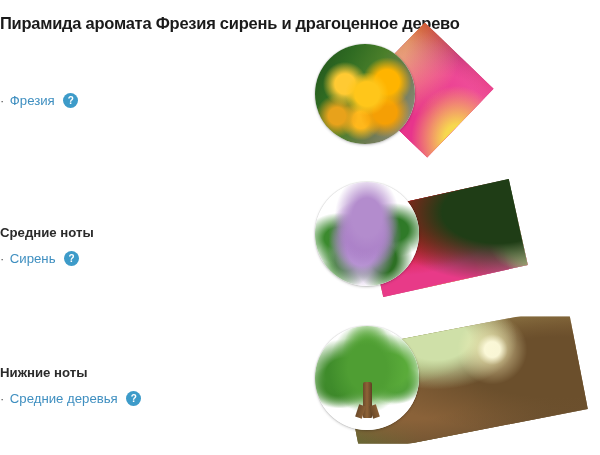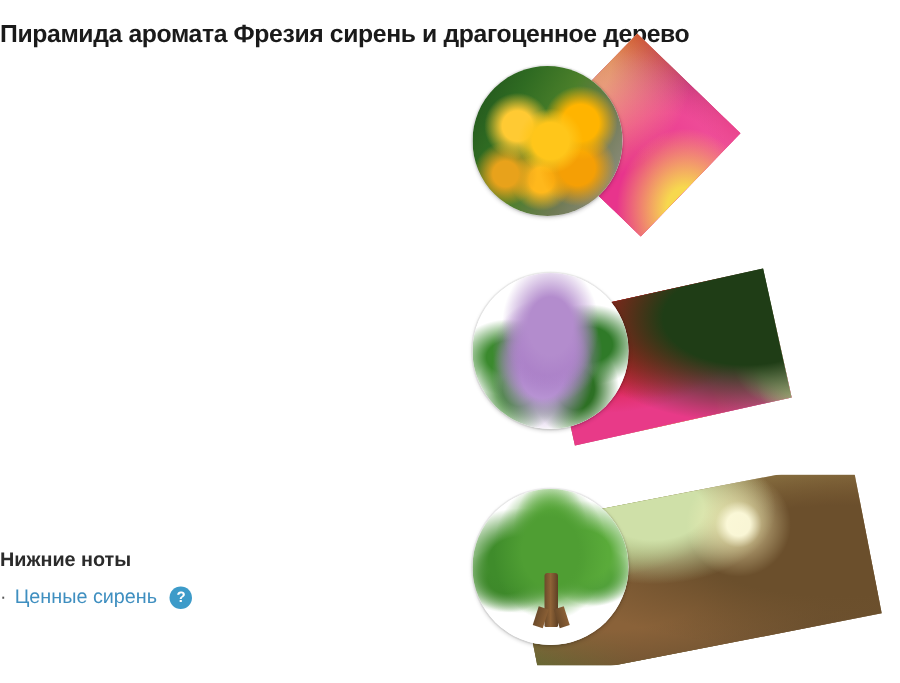--- a/index.html
+++ b/index.html
@@ -259,53 +259,70 @@
 </head>
 <body>
 
 <h1 class="page-title">Пирамида аромата Фрезия сирень и драгоценное дерево</h1>
 
 <div class="pyramid">
 
   <div class="note-row row-0">
 
     <div class="note-text">
+      <div class="note-items">
+        <span class="note-item">
+          <span class="note-bullet">·</span>
+          <a class="note-link">Фрезия</a>
+          <span class="help-badge">?</span>
+        </span>
+      </div>
     </div>
 
     <div class="note-imagery">
       <div class="photo-tilt r0-tilt">
         <div class="inner"></div>
       </div>
       <div class="photo-circle r0-circle">
         <div class="inner"></div>
       </div>
     </div>
   </div>
 
   <div class="note-row row-1">
 
+    <div class="note-text">
+      <div class="note-heading">Средние ноты</div>
+      <div class="note-items">
+        <span class="note-item">
+          <span class="note-bullet">·</span>
+          <a class="note-link">Сирень</a>
+          <span class="help-badge">?</span>
+        </span>
+      </div>
+    </div>
 
     <div class="note-imagery">
       <div class="photo-tilt r1-tilt">
         <div class="inner"></div>
       </div>
       <div class="photo-circle r1-circle">
         <div class="inner"></div>
       </div>
     </div>
   </div>
 
   <div class="note-row row-2">
 
     <div class="note-text">
       <div class="note-heading">Нижние ноты</div>
       <div class="note-items">
         <span class="note-item">
           <span class="note-bullet">·</span>
-          <a class="note-link">Ценные сирень</a>
+          <a class="note-link">Средние деревья</a>
           <span class="help-badge">?</span>
         </span>
       </div>
     </div>
 
     <div class="note-imagery">
       <div class="photo-tilt r2-tilt">
         <div class="inner"></div>
       </div>
       <div class="photo-circle r2-circle">

